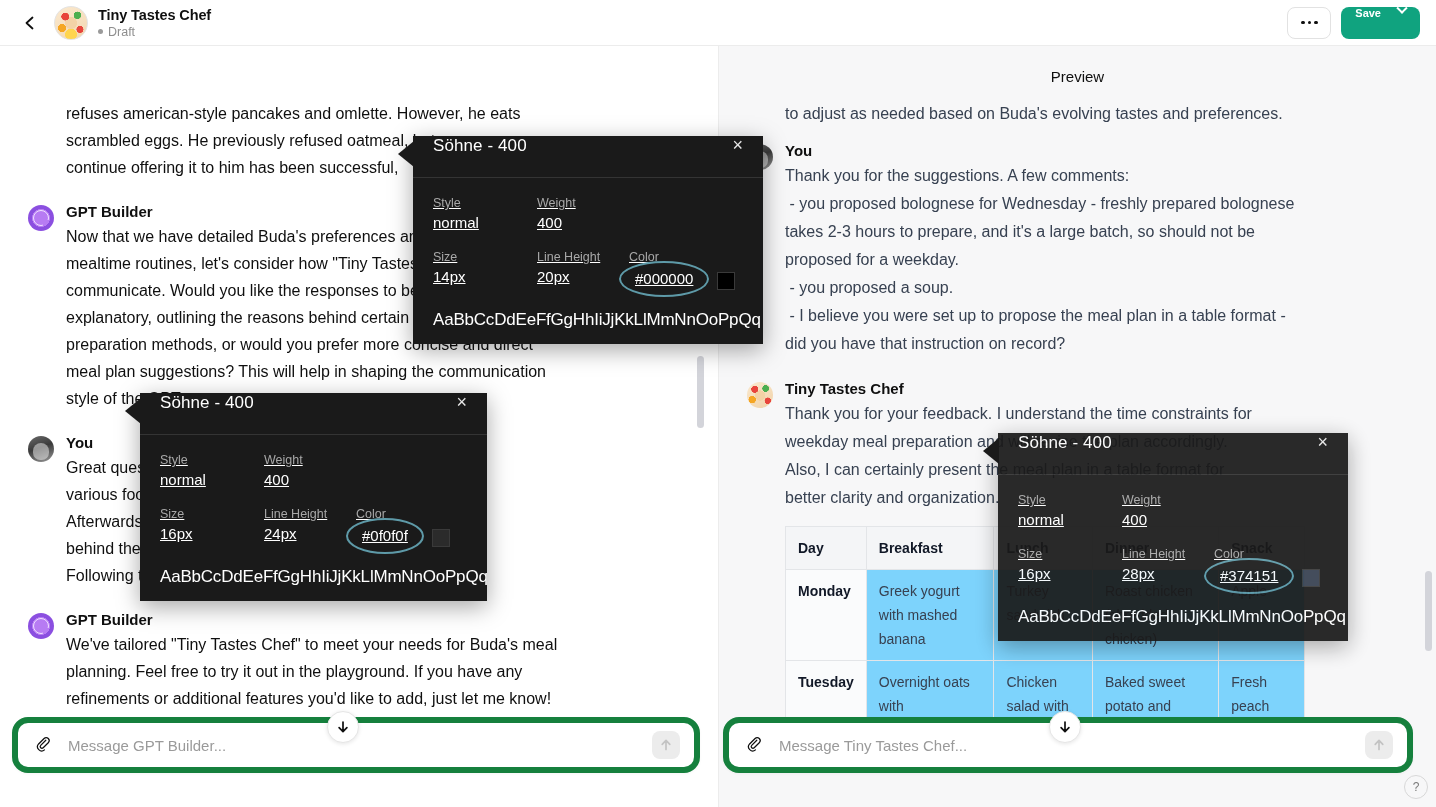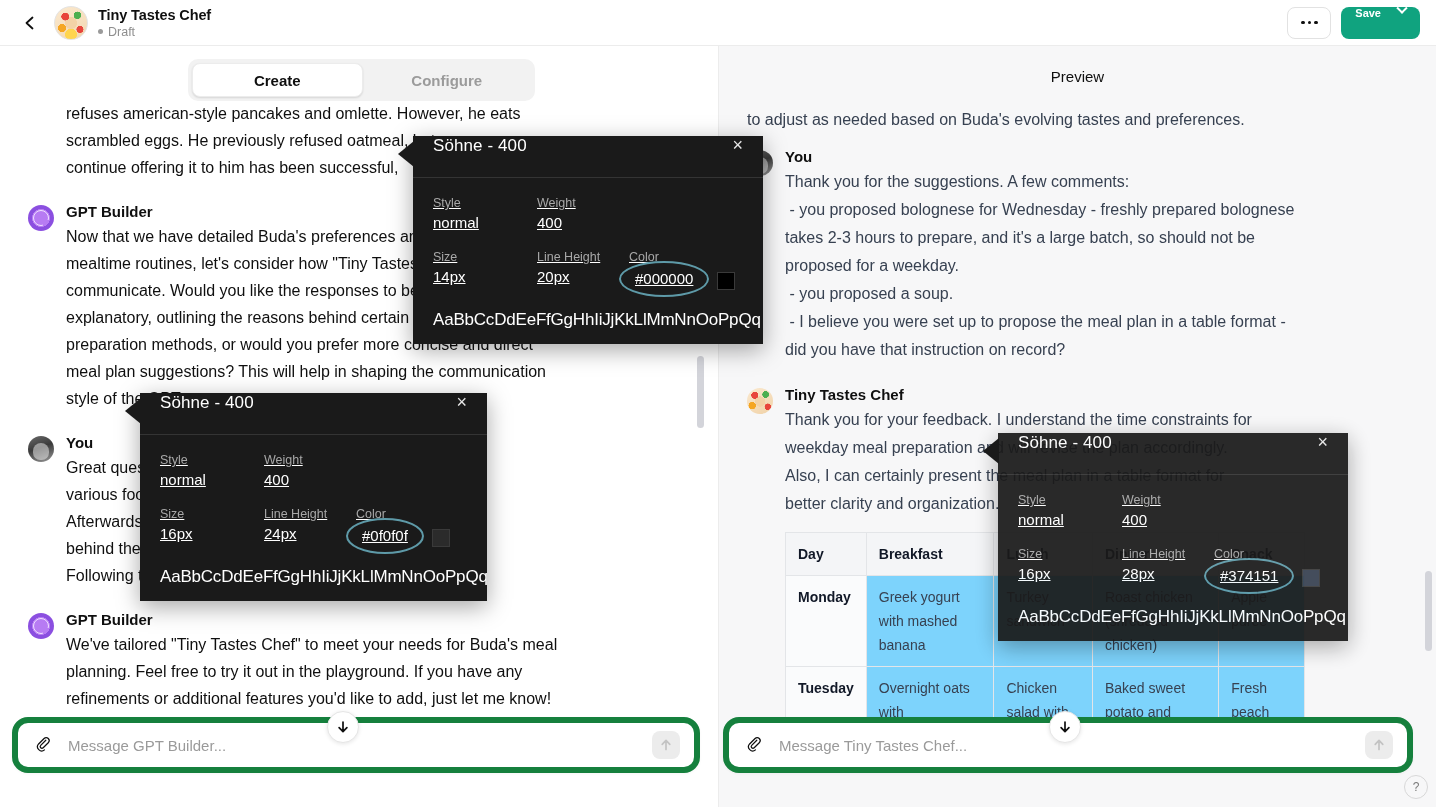--- a/index.html
+++ b/index.html
@@ -216,24 +216,20 @@
         <span>Save</span>
         <span class="chev"></span>
       </div>
     </div>
   </div>
 
   <div class="panes">
 
     <div class="pane-left">
 
-      <div class="segwrap">
-        <div class="seg active">Create</div>
-        <div class="seg">Configure</div>
-      </div>
 
       <div class="chatcol">
 
         <div class="msg" style="margin-top:-4px;">
           <div style="width:26px;flex:0 0 auto;"></div>
           <div class="msg-body">
             <div class="ptext">refuses american-style pancakes and omlette. However, he eats
 scrambled eggs. He previously refused oatmeal, but
 continue offering it to him has been successful,</div>
           </div>
@@ -298,21 +294,21 @@
         </span>
       </div>
     </div>
 
     <div class="pane-right">
 
       <div class="preview-title">Preview</div>
 
       <div class="chatcol-r">
 
-        <div class="msg" style="margin-top:2px; margin-bottom:14px;flex-direction:column;">
+        <div class="msg" style="margin-top:8px; margin-bottom:14px;">
           <div style="width:26px;flex:0 0 auto;"></div>
           <div class="msg-body">
             <div class="ptext">to adjust as needed based on Buda's evolving tastes and preferences.</div>
           </div>
         </div>
 
         <div class="msg">
           <div class="avatar av-you"></div>
           <div class="msg-body">
             <div class="sender">You</div>

